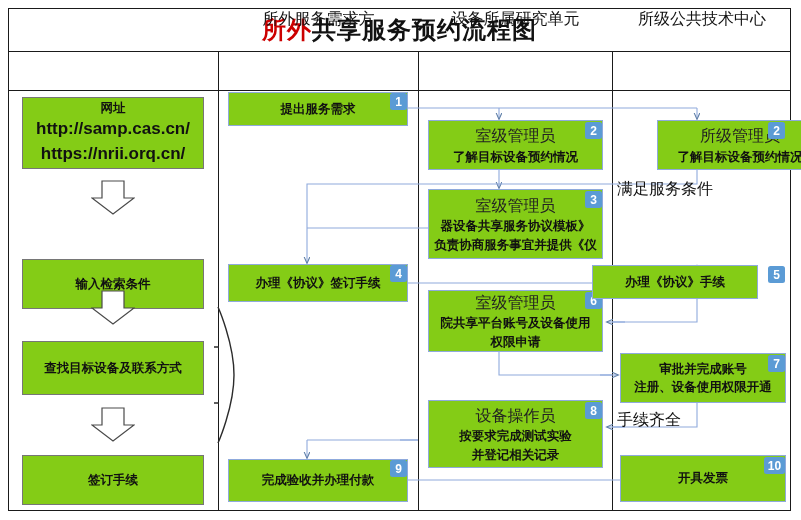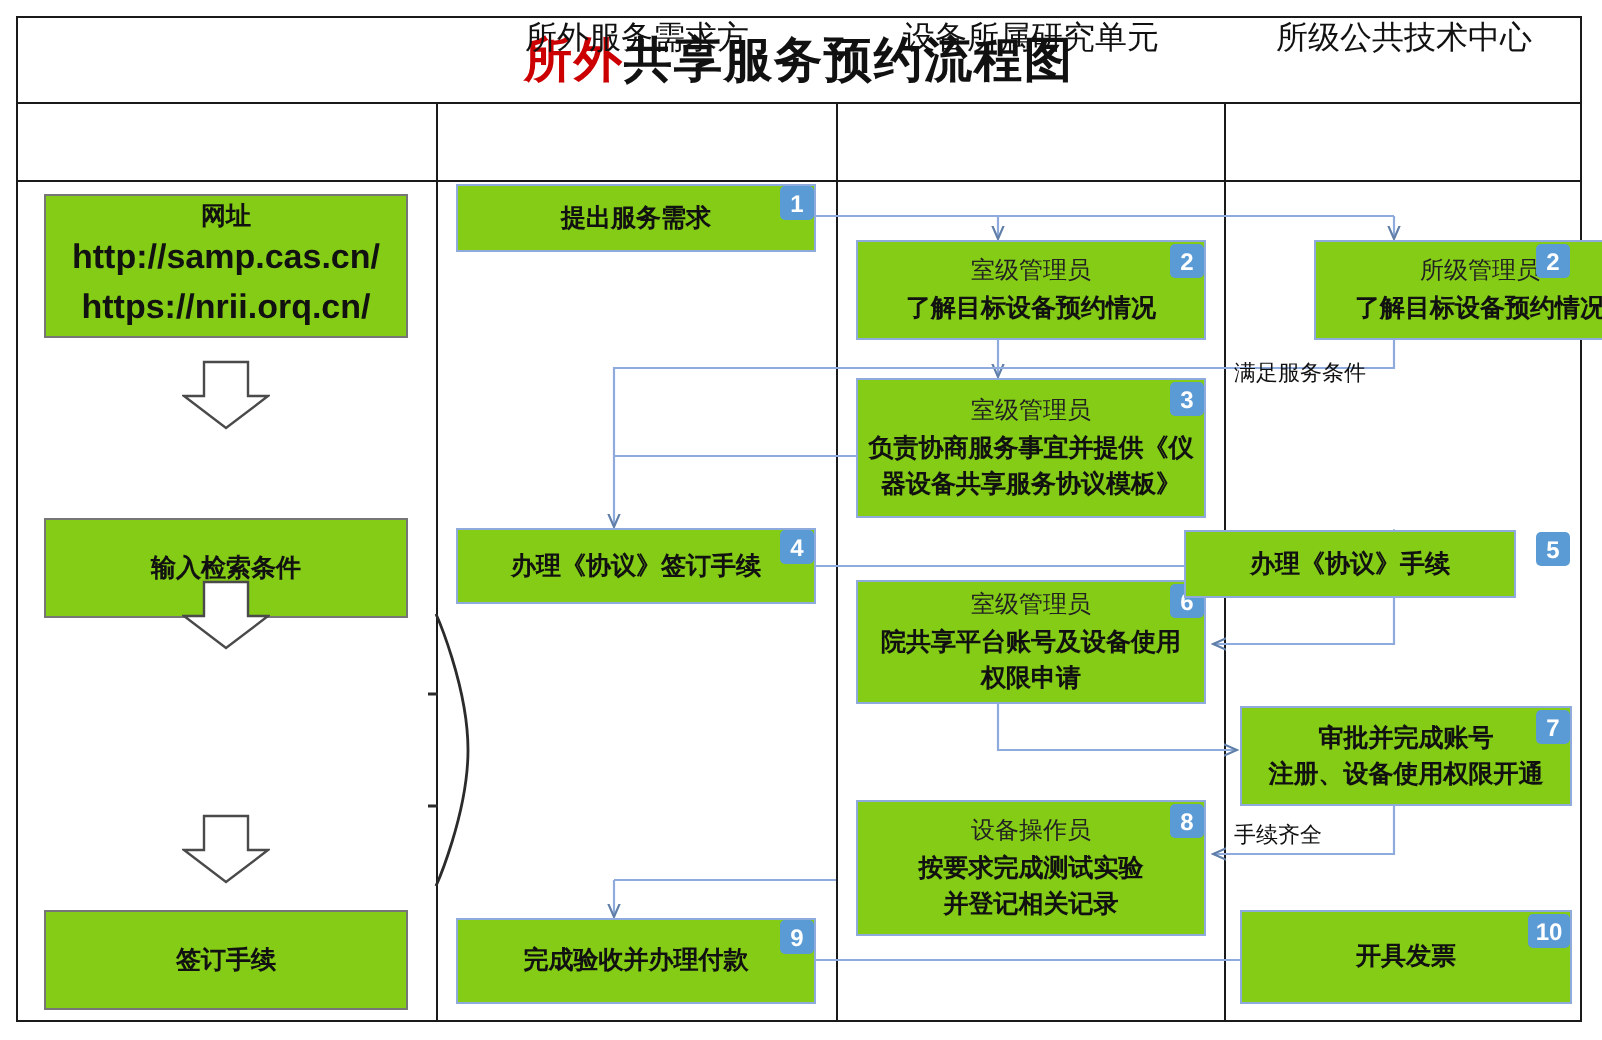--- a/index.html
+++ b/index.html
@@ -58,21 +58,21 @@
     position:absolute;box-sizing:border-box;
     background:#84cc16;
     display:flex;flex-direction:column;
     align-items:center;justify-content:center;
     text-align:center;
   }
   .pbox.blue{border:1.1px solid #8faadc;}
   .pbox.gray{border:1.3px solid #767676;}
 
   .pline{font-size:12.5px;font-weight:bold;color:#111;line-height:1.45;white-space:nowrap;}
-  .pline.role{font-weight:normal;font-size:12px;color:#222;}
+  .pline.role{font-weight:normal;font-size:16px;color:#222;}
   .pline.url{font-size:17px;font-weight:bold;letter-spacing:0px;}
 
   
   .badge{
     position:absolute;
     width:17px;height:17px;
     background:#5b9bd5;
     border-radius:2.5px;
     color:#fff;font-weight:bold;font-size:12px;
     display:flex;align-items:center;justify-content:center;
@@ -80,21 +80,21 @@
   }
   .badge.wide{width:21px;}
 
   
   .fat-arrow{position:absolute;}
 
   
   #wires{position:absolute;left:0;top:0;width:801px;height:520px;pointer-events:none;}
 
   .wlabel{
-    position:absolute;font-size:11px;color:#111;white-space:nowrap;
+    position:absolute;font-size:16px;color:#111;white-space:nowrap;
   }
 </style>
 </head>
 <body>
 
 <div id="page">
 
   <div class="frame"></div>
 
   <div class="title-band">
@@ -159,20 +159,23 @@
   </svg>
 
   <div class="pbox gray" style="left:22px;top:228px;width:182px;height:50px;margin-top:31px;">
     <div class="pline">输入检索条件</div>
   </div>
 
   <svg class="fat-arrow" style="left:91px;top:290px;" width="44" height="36">
     <path d="M11,1 L33,1 L33,18 L43,18 L22,34 L1,18 L11,18 Z" fill="#ffffff" stroke="#4a4a4a" stroke-width="1.2"></path>
   </svg>
 
+  <div class="pbox gray" style="left:22px;top:341px;width:182px;height:54px;">
+    <div class="pline">查找目标设备及联系方式</div>
+  </div>
 
   <svg class="fat-arrow" style="left:91px;top:407px;" width="44" height="36">
     <path d="M11,1 L33,1 L33,18 L43,18 L22,34 L1,18 L11,18 Z" fill="#ffffff" stroke="#4a4a4a" stroke-width="1.2"></path>
   </svg>
 
   <div class="pbox gray" style="left:22px;top:455px;width:182px;height:50px;">
     <div class="pline">签订手续</div>
   </div>
 
   <svg style="position:absolute;left:214px;top:305px;" width="24" height="140">
@@ -196,22 +199,22 @@
   <div class="badge" style="left:390px;top:460px;">9</div>
 
   <div class="pbox blue" style="left:428px;top:120px;width:175px;height:50px;">
     <div class="pline role">室级管理员</div>
     <div class="pline">了解目标设备预约情况</div>
   </div>
   <div class="badge" style="left:585px;top:122px;">2</div>
 
   <div class="pbox blue" style="left:428px;top:189px;width:175px;height:70px;">
     <div class="pline role">室级管理员</div>
+    <div class="pline">器设备共享服务协议模板》</div>
     <div class="pline">负责协商服务事宜并提供《仪</div>
-    <div class="pline">器设备共享服务协议模板》</div>
   </div>
   <div class="badge" style="left:585px;top:191px;">3</div>
 
   <div class="pbox blue" style="left:428px;top:290px;width:175px;height:62px;">
     <div class="pline role">室级管理员</div>
     <div class="pline">院共享平台账号及设备使用</div>
     <div class="pline">权限申请</div>
   </div>
   <div class="badge" style="left:585px;top:292px;">6</div>
 

